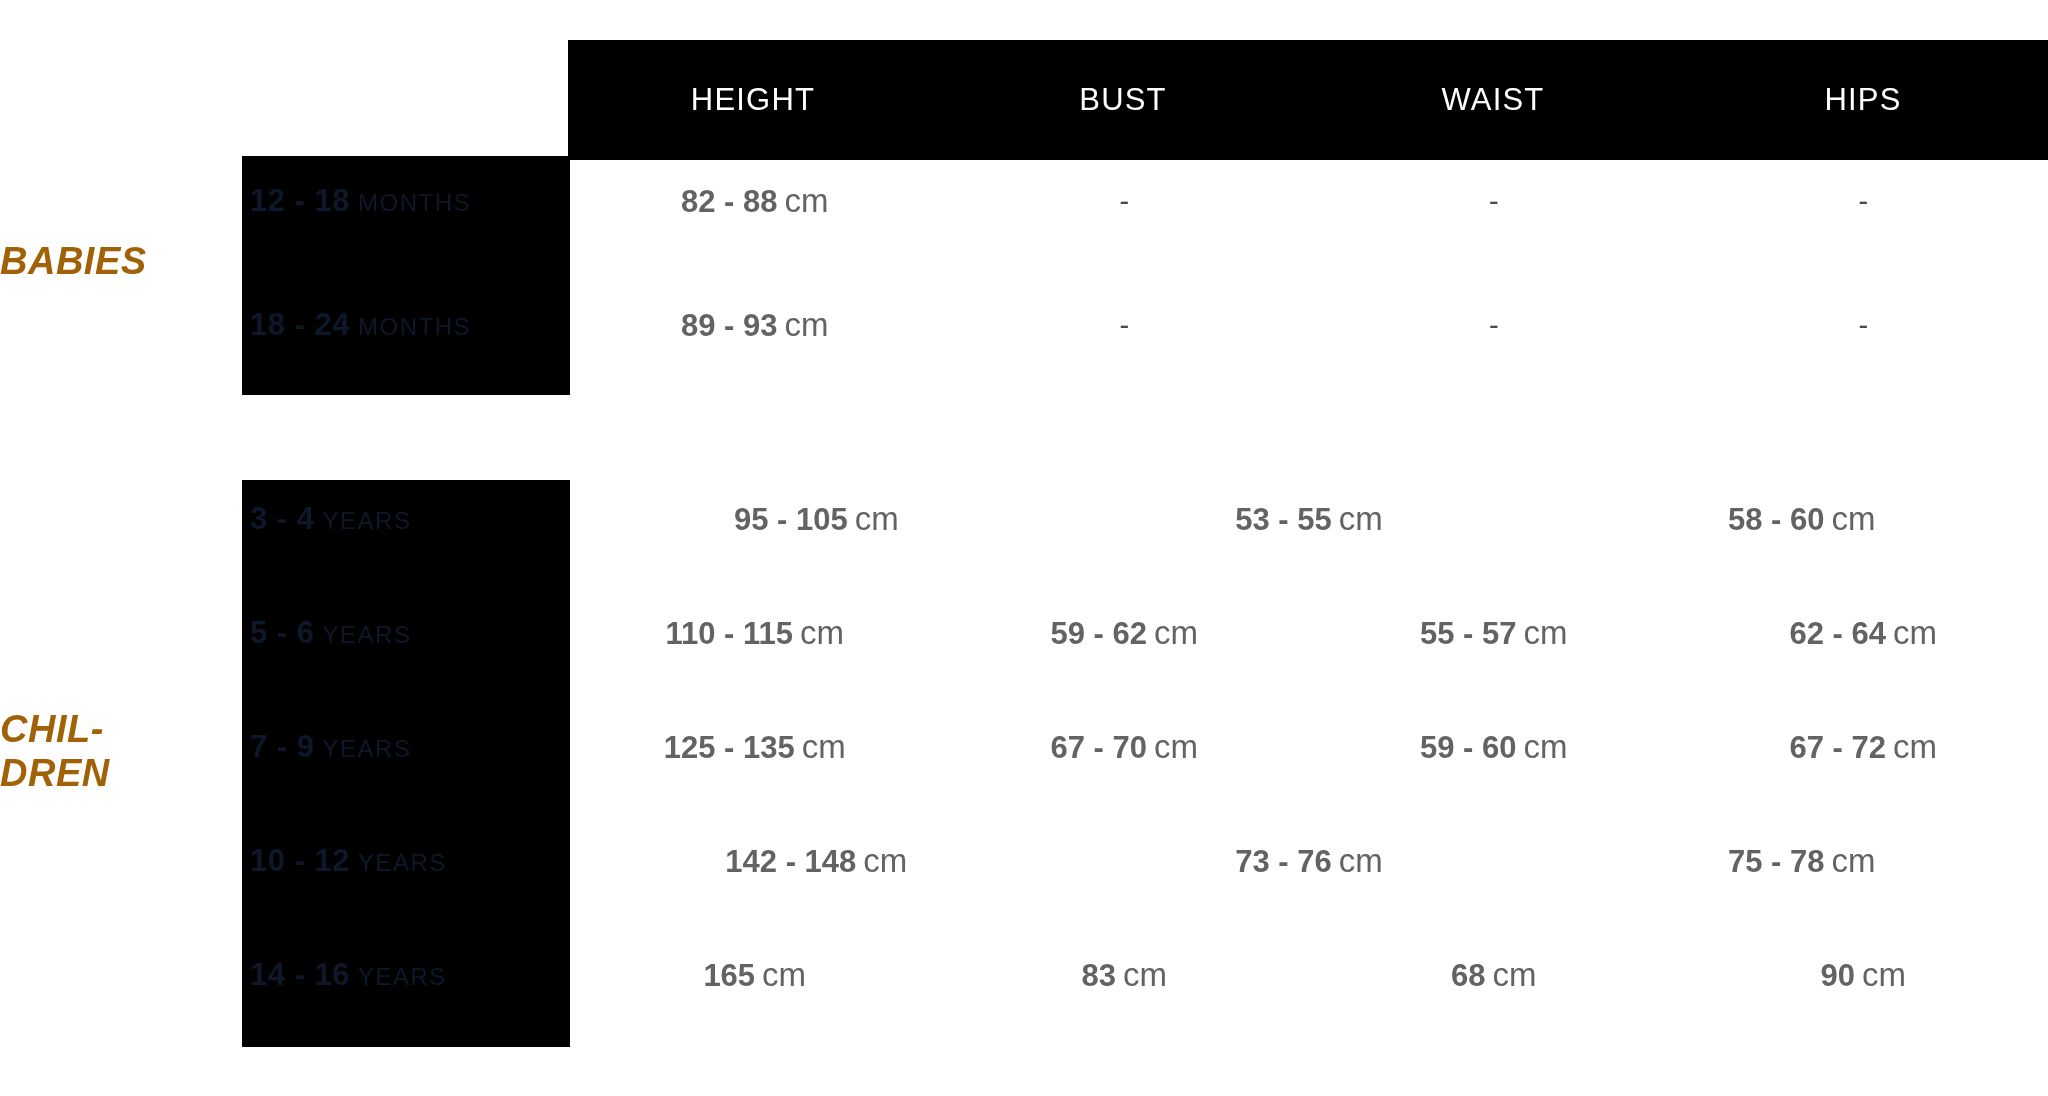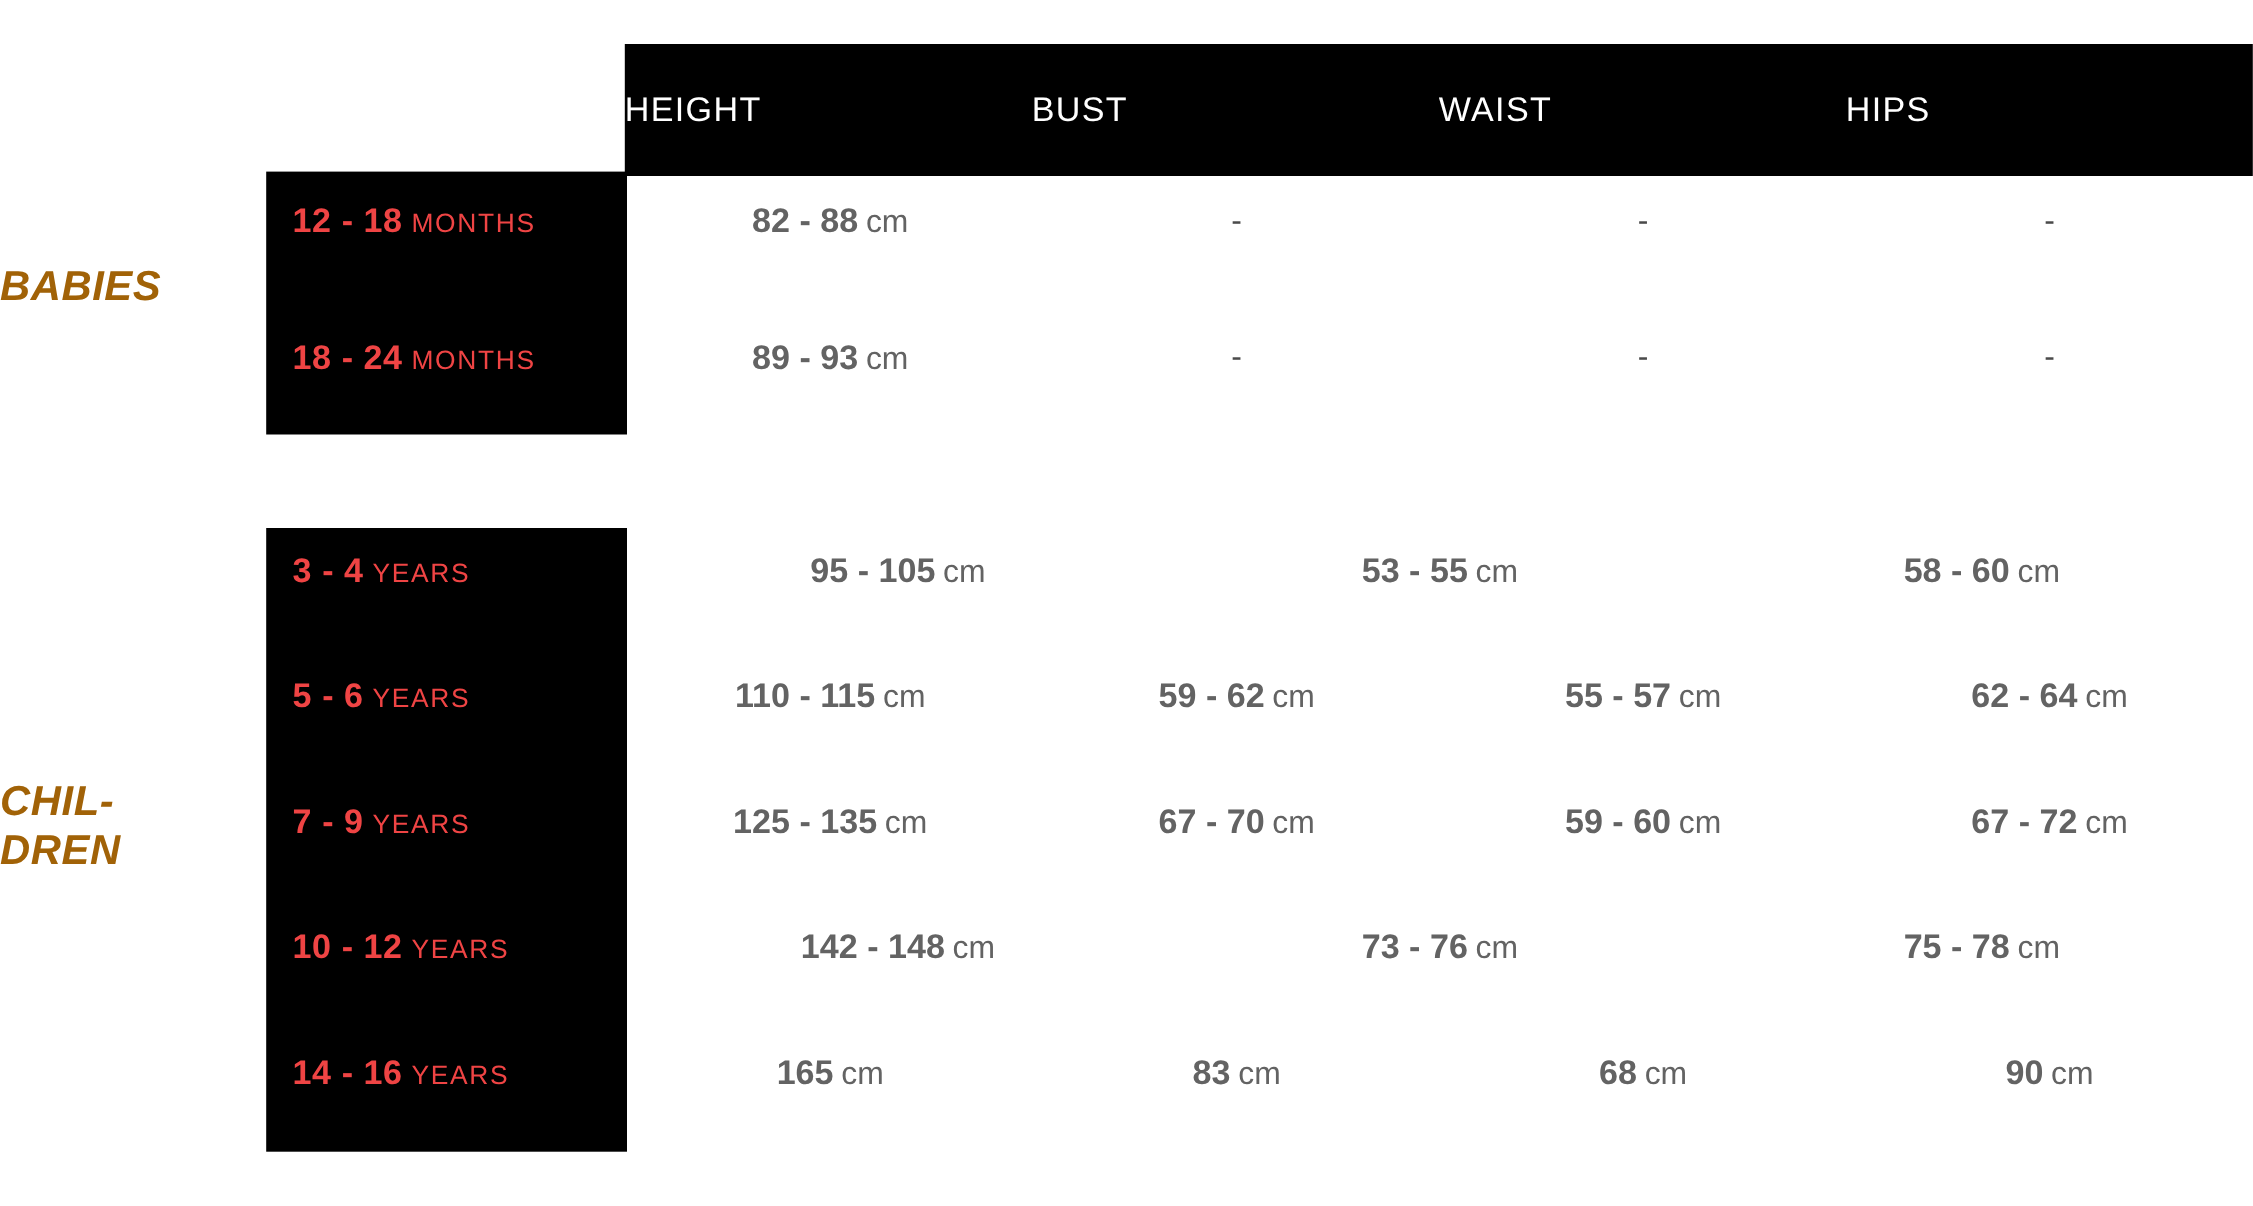--- a/index.html
+++ b/index.html
@@ -28,21 +28,21 @@
     left: 568px;
     top: 40px;
     width: 1480px;
     height: 120px;
     background: #000000;
     display: flex;
     align-items: center;
   }
   .header-cell {
     flex: 1 1 0;
-    text-align: left;
+    text-align: center;
     color: #ffffff;
     font-size: 31px;
     letter-spacing: 1.2px;
     font-weight: 400;
   }
 
   
   .label-block {
     position: absolute;
     background: #000000;
@@ -85,22 +85,22 @@
   .row {
     position: absolute;
     left: 242px;
     width: 1806px;
     display: flex;
     align-items: center;
   }
   .row .size-cell {
     width: 328px;
     flex: 0 0 328px;
-    color: #ef4444;
-    padding-left: 24px;
+    color: #0f172a;
+    padding-left: 8px;
     box-sizing: border-box;
     white-space: nowrap;
   }
   .size-num {
     font-size: 31px;
     font-weight: bold;
     letter-spacing: 0.5px;
   }
   .size-unit {
     font-size: 24px;
@@ -112,21 +112,21 @@
     flex: 1 1 0;
     text-align: center;
     color: #636363;
     white-space: nowrap;
   }
   .meas-val {
     font-size: 31px;
     font-weight: bold;
   }
   .meas-unit {
-    font-size: 29px;
+    font-size: 33px;
     font-weight: 400;
     margin-left: 7px;
   }
   .dash {
     font-size: 29px;
     font-weight: 400;
     color: #4a4a4a;
   }
 
   

